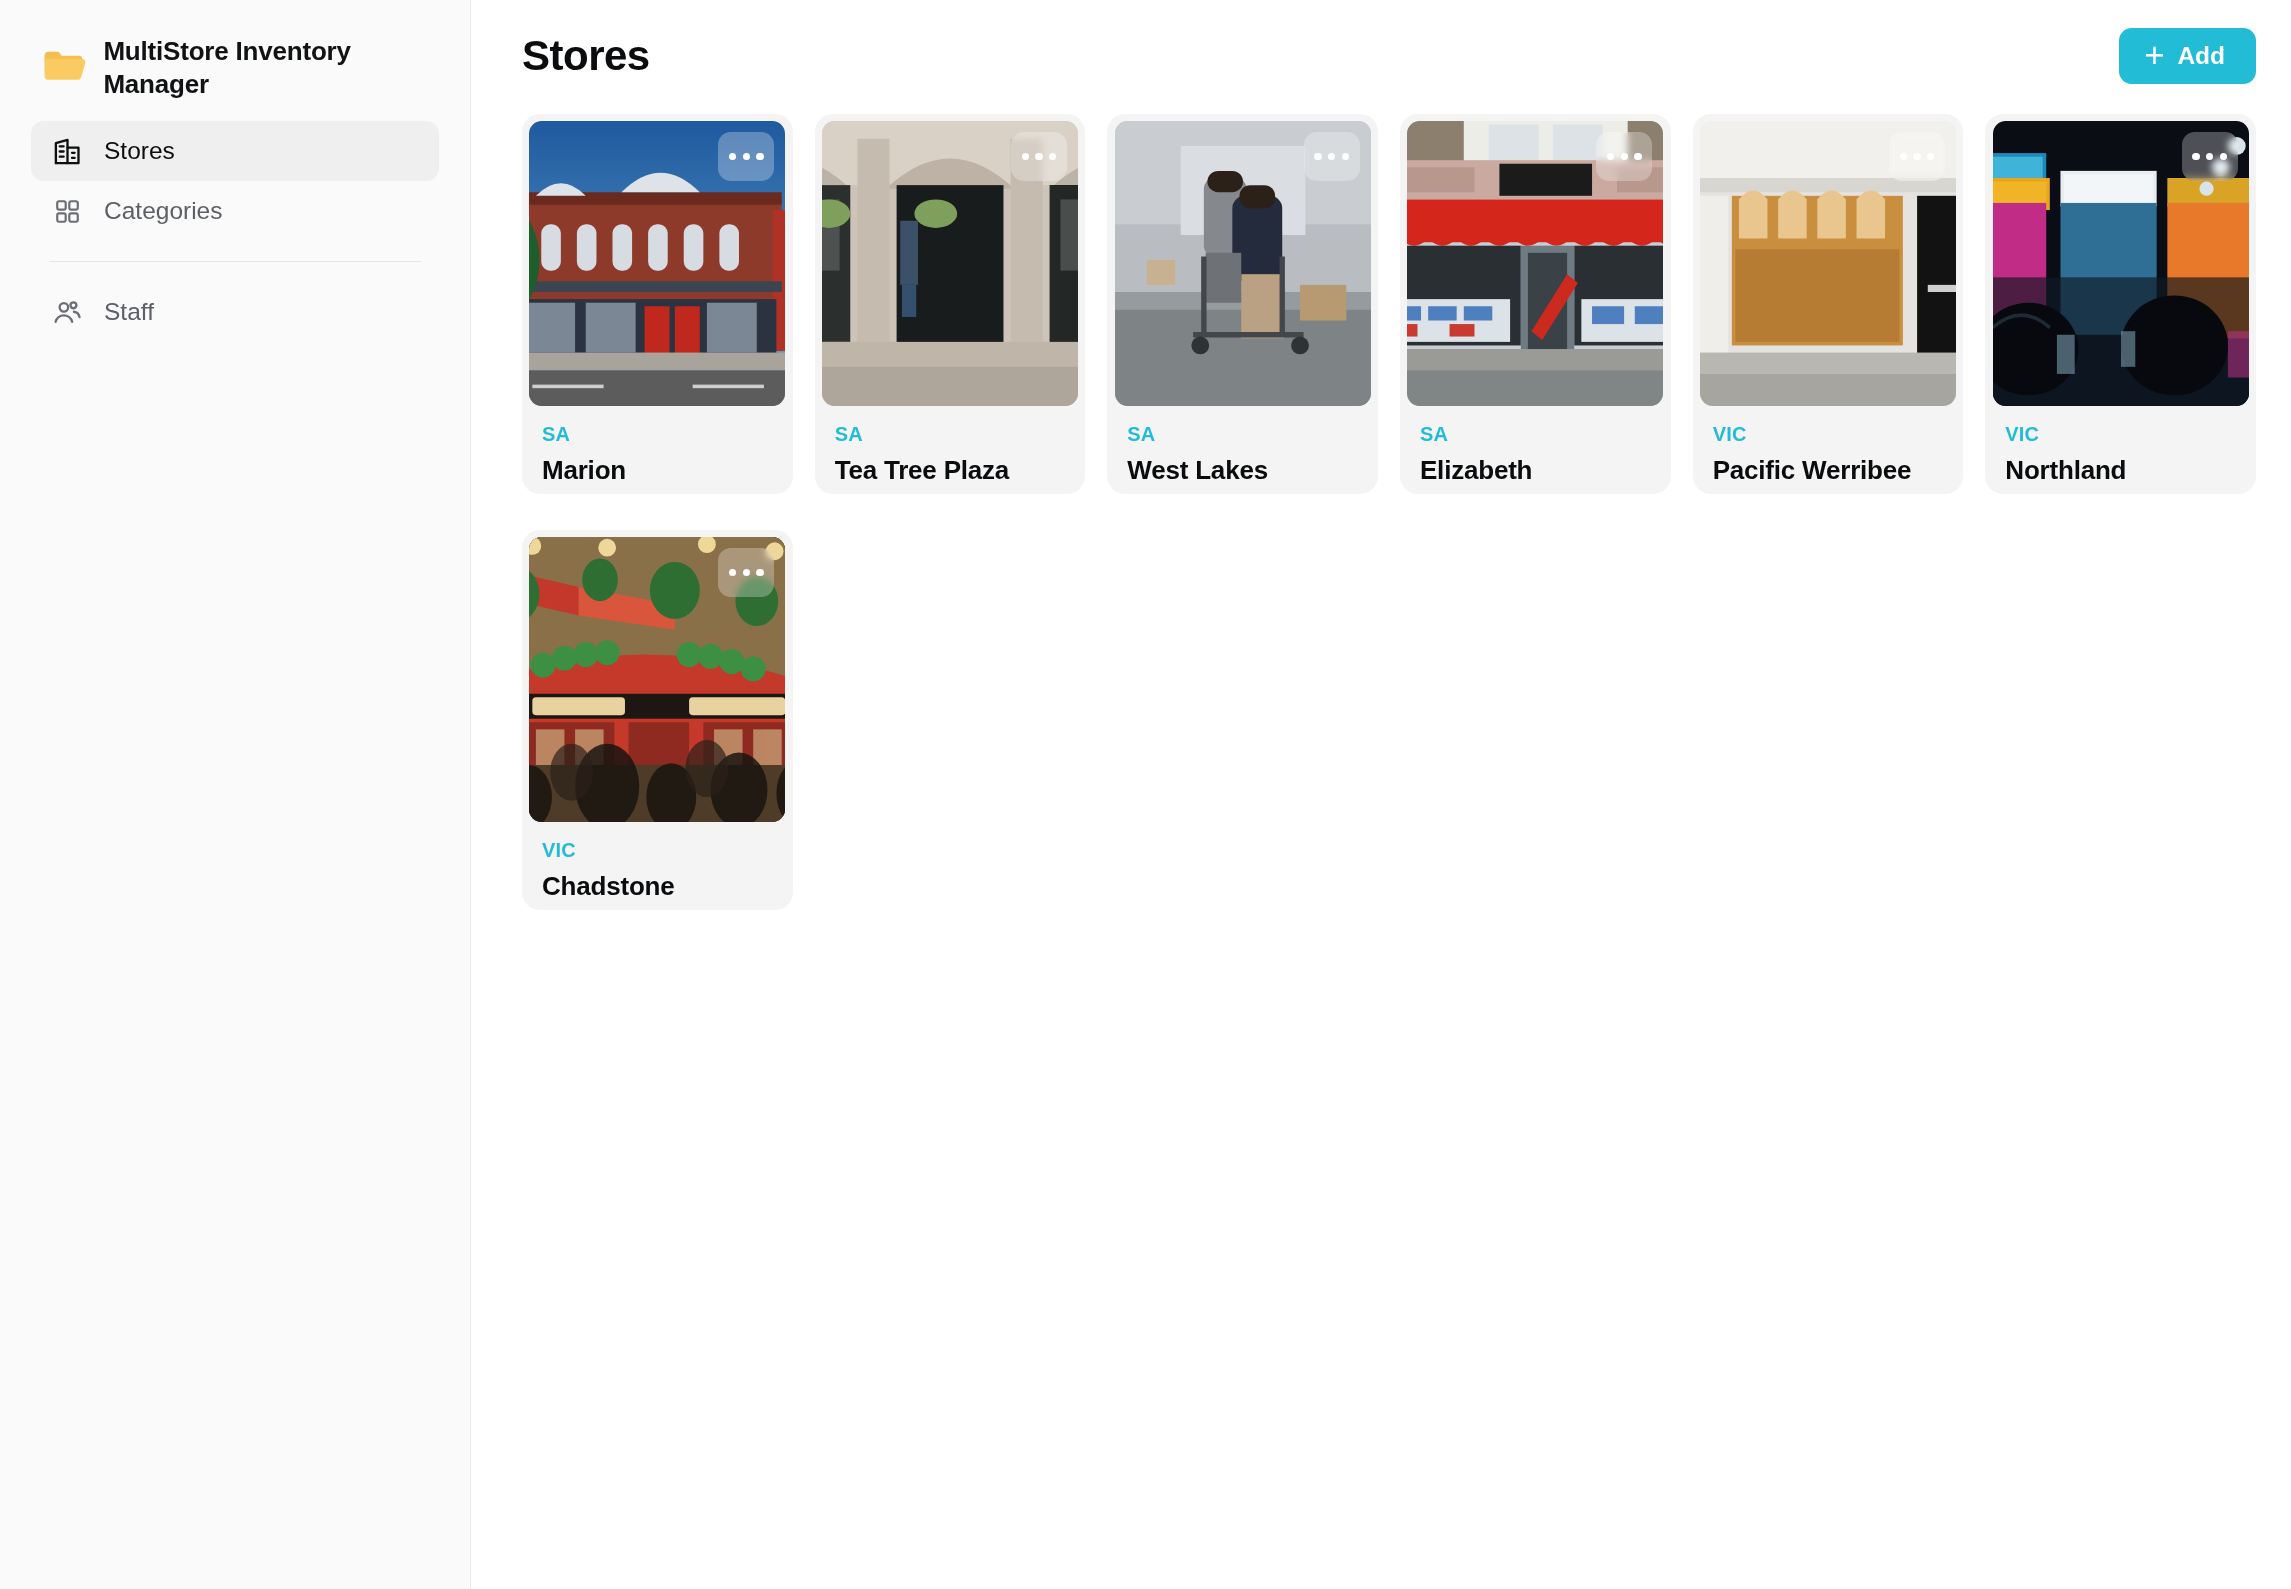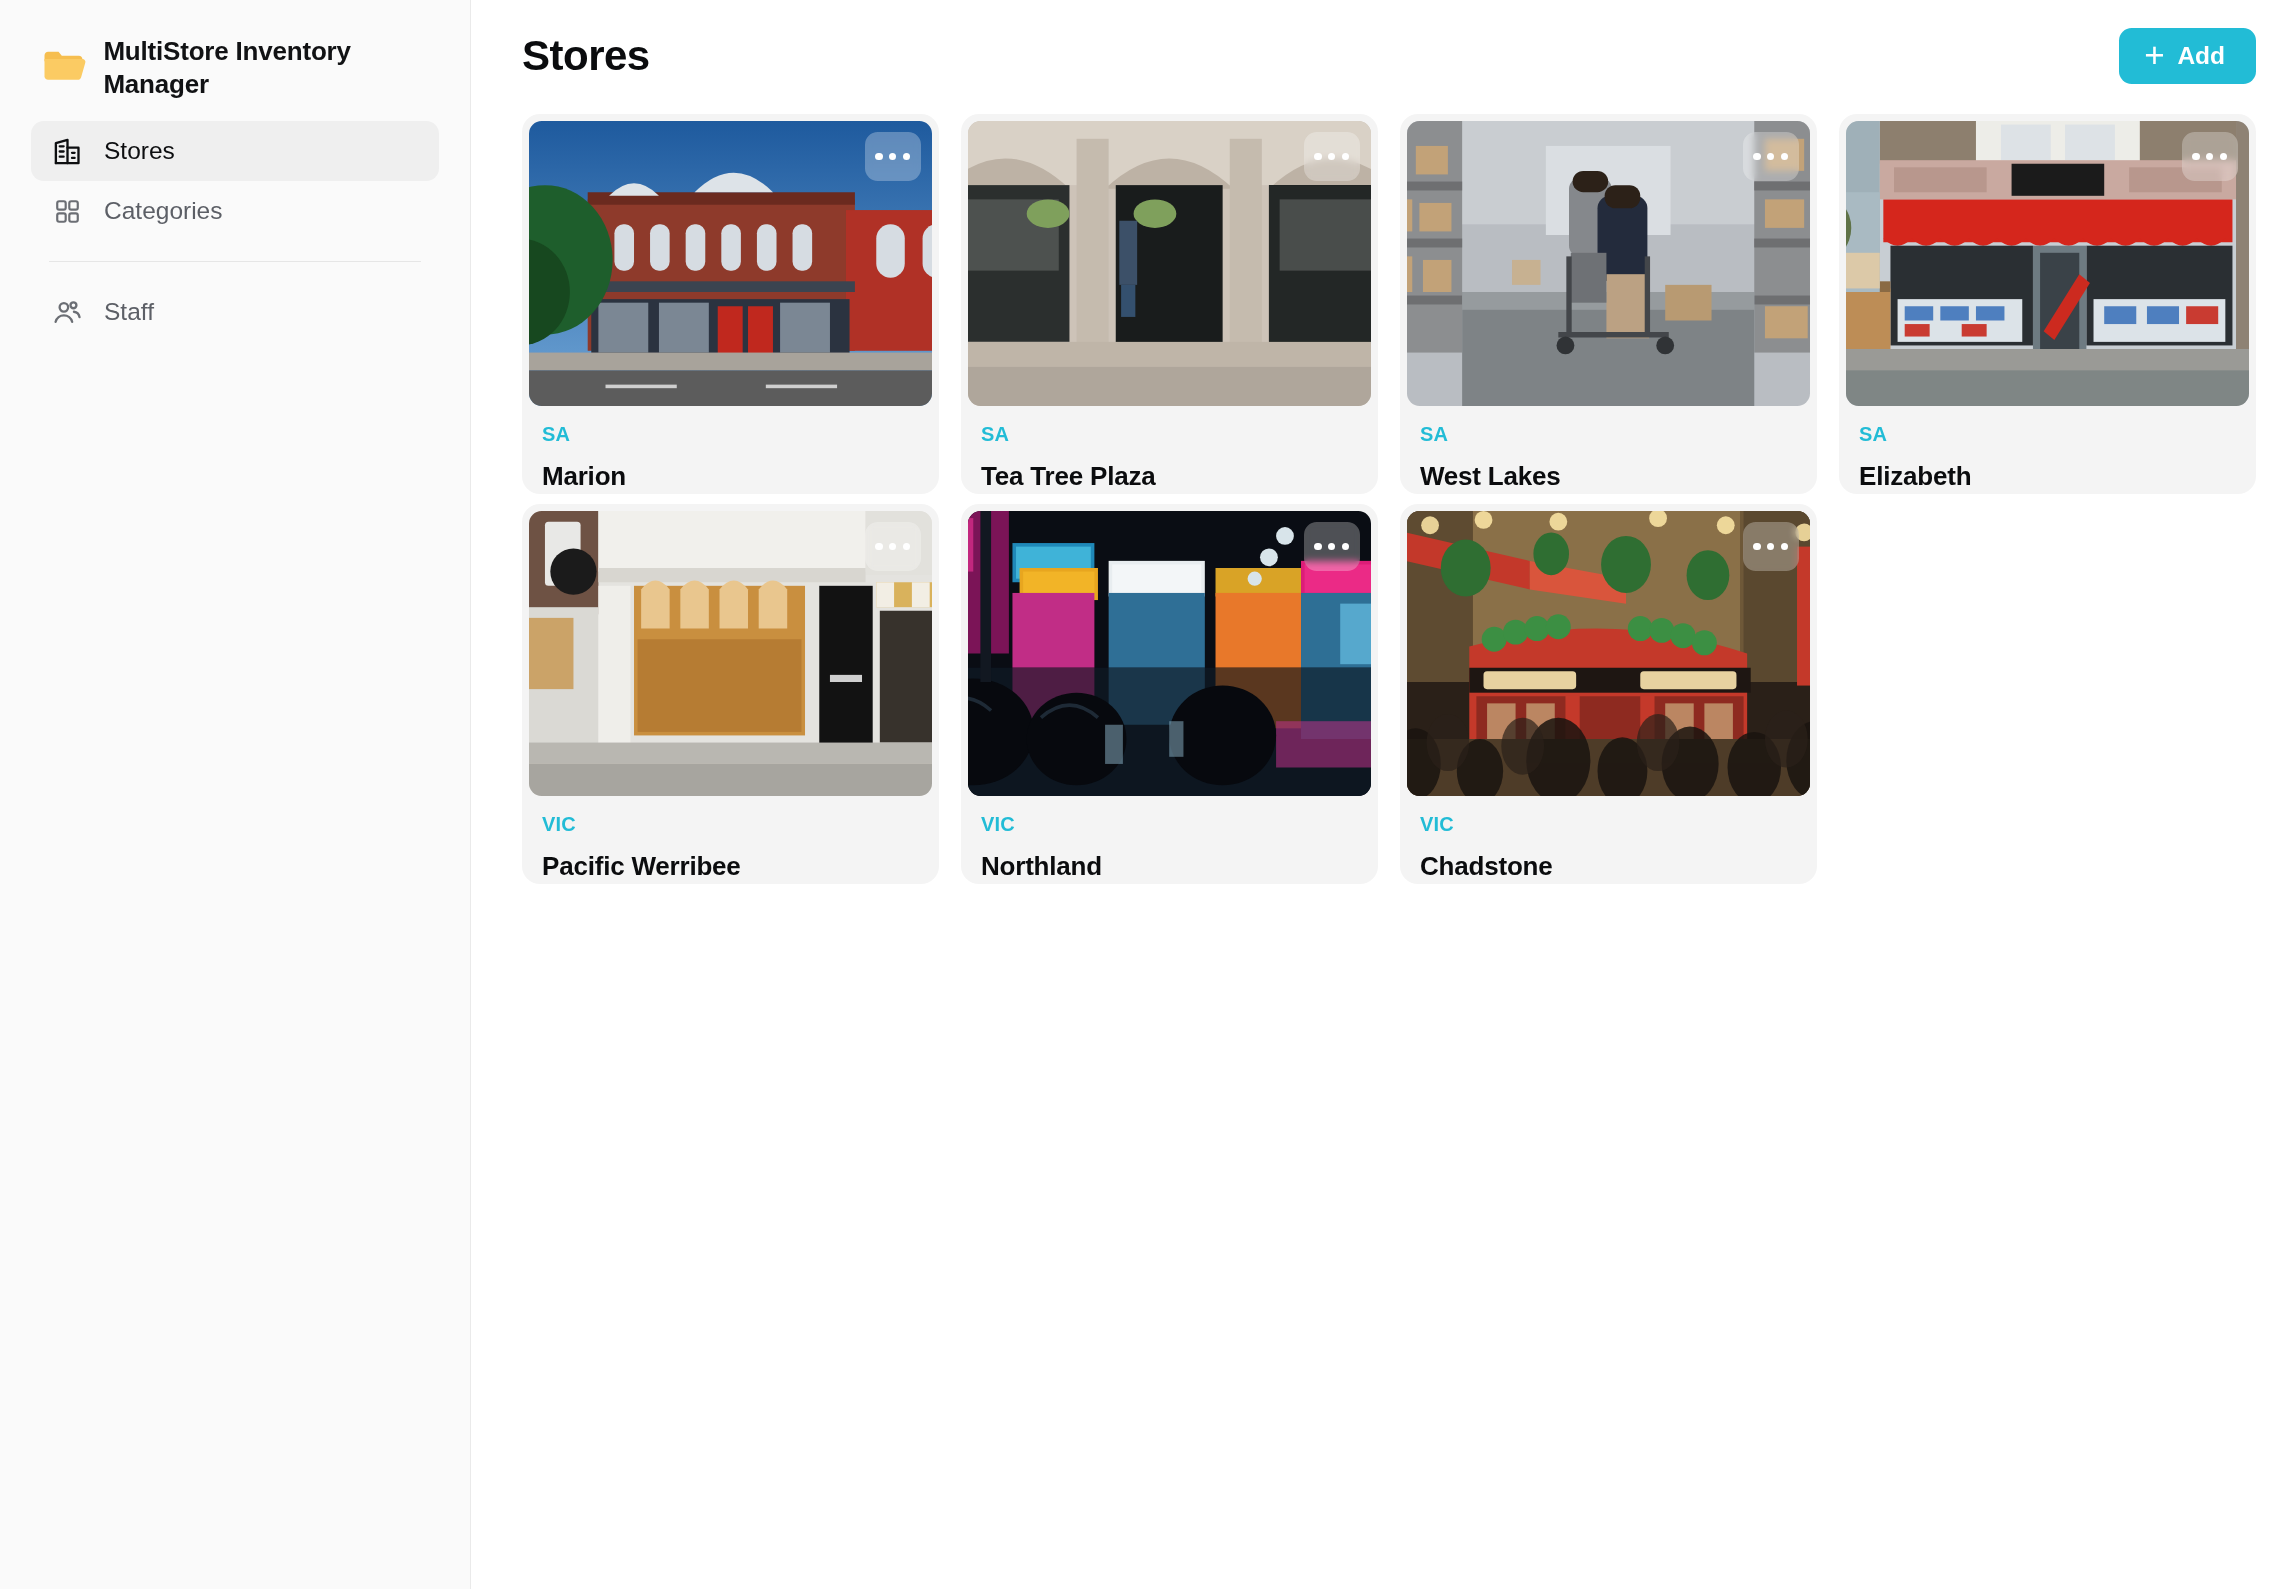--- a/index.html
+++ b/index.html
@@ -140,22 +140,22 @@
   .add-button .plus {
     font-size: 35px;
     font-weight: 300;
     line-height: 1;
     margin-top: -3.6px;
   }
 
   
   .store-grid {
     display: grid;
-    grid-template-columns: repeat(4, 1fr);
-    gap: 10px 22px;
+    grid-template-columns: repeat(6, 1fr);
+    gap: 36px 22px;
     margin-top: 9px;
     align-content: start;
   }
   .store-card {
     background: #F4F4F4;
     border-radius: 18px;
     padding: 7.3px 7.3px 0 7.3px;
     cursor: pointer;
     overflow: hidden;
     height: 380px;
@@ -199,21 +199,21 @@
     padding: 16.4px 12.7px 0 12.7px;
   }
   .card-region {
     font-size: 20px;
     font-weight: 700;
     color: #22BCD6;
     letter-spacing: 0.2px;
     line-height: 1.1;
   }
   .card-name {
-    margin-top: 16px;
+    margin-top: 10px;
     font-size: 26px;
     font-weight: 700;
     color: #0B0C0E;
     letter-spacing: -0.2px;
     line-height: 1.2;
   }
 </style>
 </head>
 <body>
 

